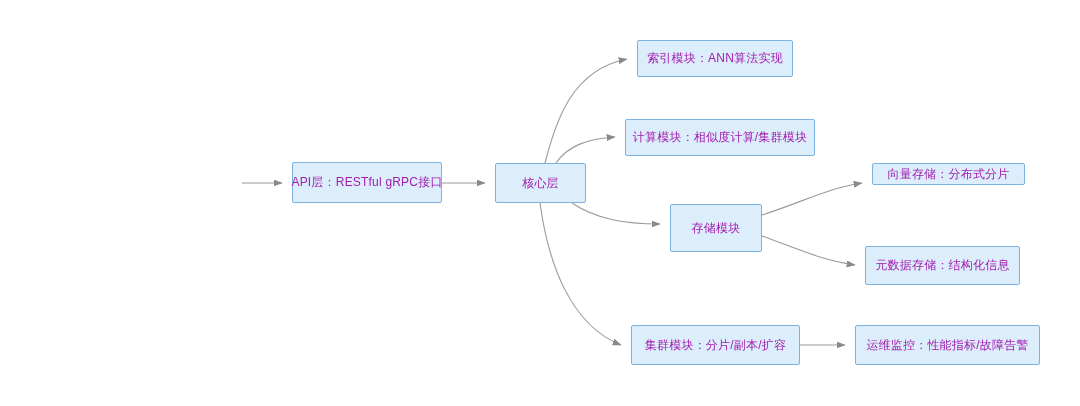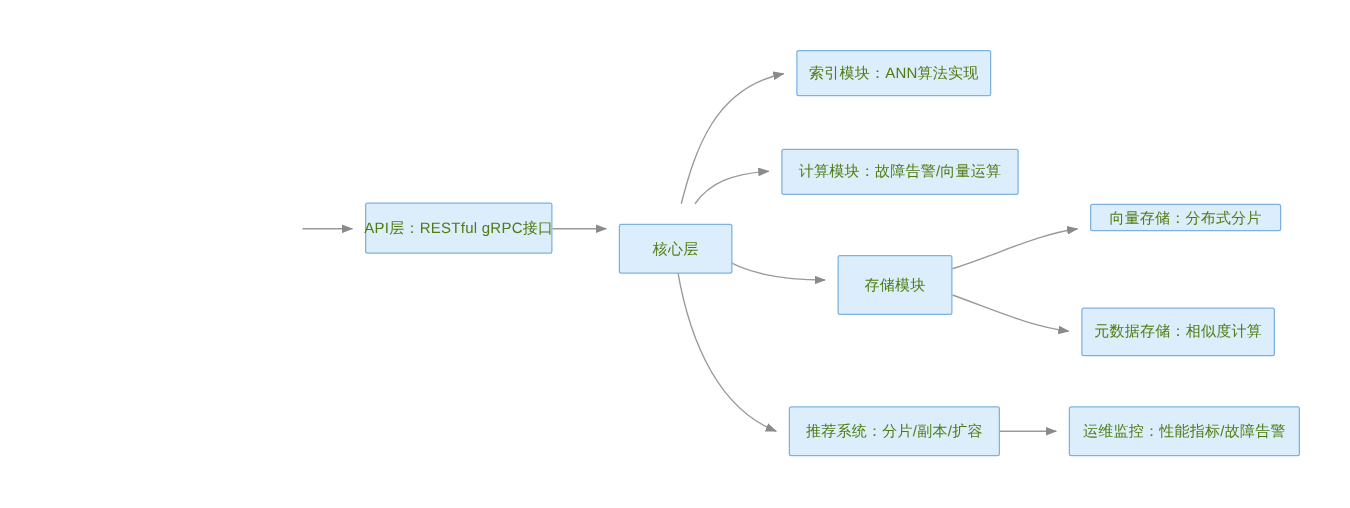--- a/index.html
+++ b/index.html
@@ -30,21 +30,21 @@
   .node {
     position: absolute;
     box-sizing: border-box;
     background: #dceefb;
     border: 1px solid #7db2e0;
     border-radius: 2px;
     display: flex;
     align-items: center;
     justify-content: center;
     text-align: center;
-    color: #4d7c0f;
+    color: #a21caf;
     font-size: 12px;
     line-height: 1.2;
     letter-spacing: 0.2px;
     white-space: nowrap;
   }
   .node-label {
     display: block;
   }
 </style>
 </head>
@@ -70,45 +70,45 @@
       <path d="M 762 236 C 798 249 824 261 855 265" marker-end="url(#arrowhead)"></path>
       <path d="M 800 345 L 845 345" marker-end="url(#arrowhead)"></path>
     </g>
   </svg>
 
 
   <div class="node" style="left:292px; top:162px; width:150px; height:41px;text-align:center;">
     <span class="node-label">API层：RESTful gRPC接口</span>
   </div>
 
-  <div class="node" style="left:495px; top:179px; width:91px; height:40px;">
+  <div class="node" style="left:495px; top:163px; width:91px; height:40px;">
     <span class="node-label">核心层</span>
   </div>
 
   <div class="node" style="left:637px; top:40px; width:156px; height:37px;">
     <span class="node-label">索引模块：ANN算法实现</span>
   </div>
 
   <div class="node" style="left:625px; top:119px; width:190px; height:37px;">
-    <span class="node-label">计算模块：故障告警/向量运算</span>
+    <span class="node-label">计算模块：相似度计算/集群模块</span>
   </div>
 
   <div class="node" style="left:670px; top:204px; width:92px; height:48px;">
     <span class="node-label">存储模块</span>
   </div>
 
   <div class="node" style="left:872px; top:163px; width:153px; height:22px;">
     <span class="node-label">向量存储：分布式分片</span>
   </div>
 
   <div class="node" style="left:865px; top:246px; width:155px; height:39px;">
-    <span class="node-label">元数据存储：相似度计算</span>
+    <span class="node-label">元数据存储：结构化信息</span>
   </div>
 
   <div class="node" style="left:631px; top:325px; width:169px; height:40px;">
-    <span class="node-label">推荐系统：分片/副本/扩容</span>
+    <span class="node-label">集群模块：分片/副本/扩容</span>
   </div>
 
   <div class="node" style="left:855px; top:325px; width:185px; height:40px;text-align:right;">
     <span class="node-label">运维监控：性能指标/故障告警</span>
   </div>
 
 </div>
 
 </body></html>

